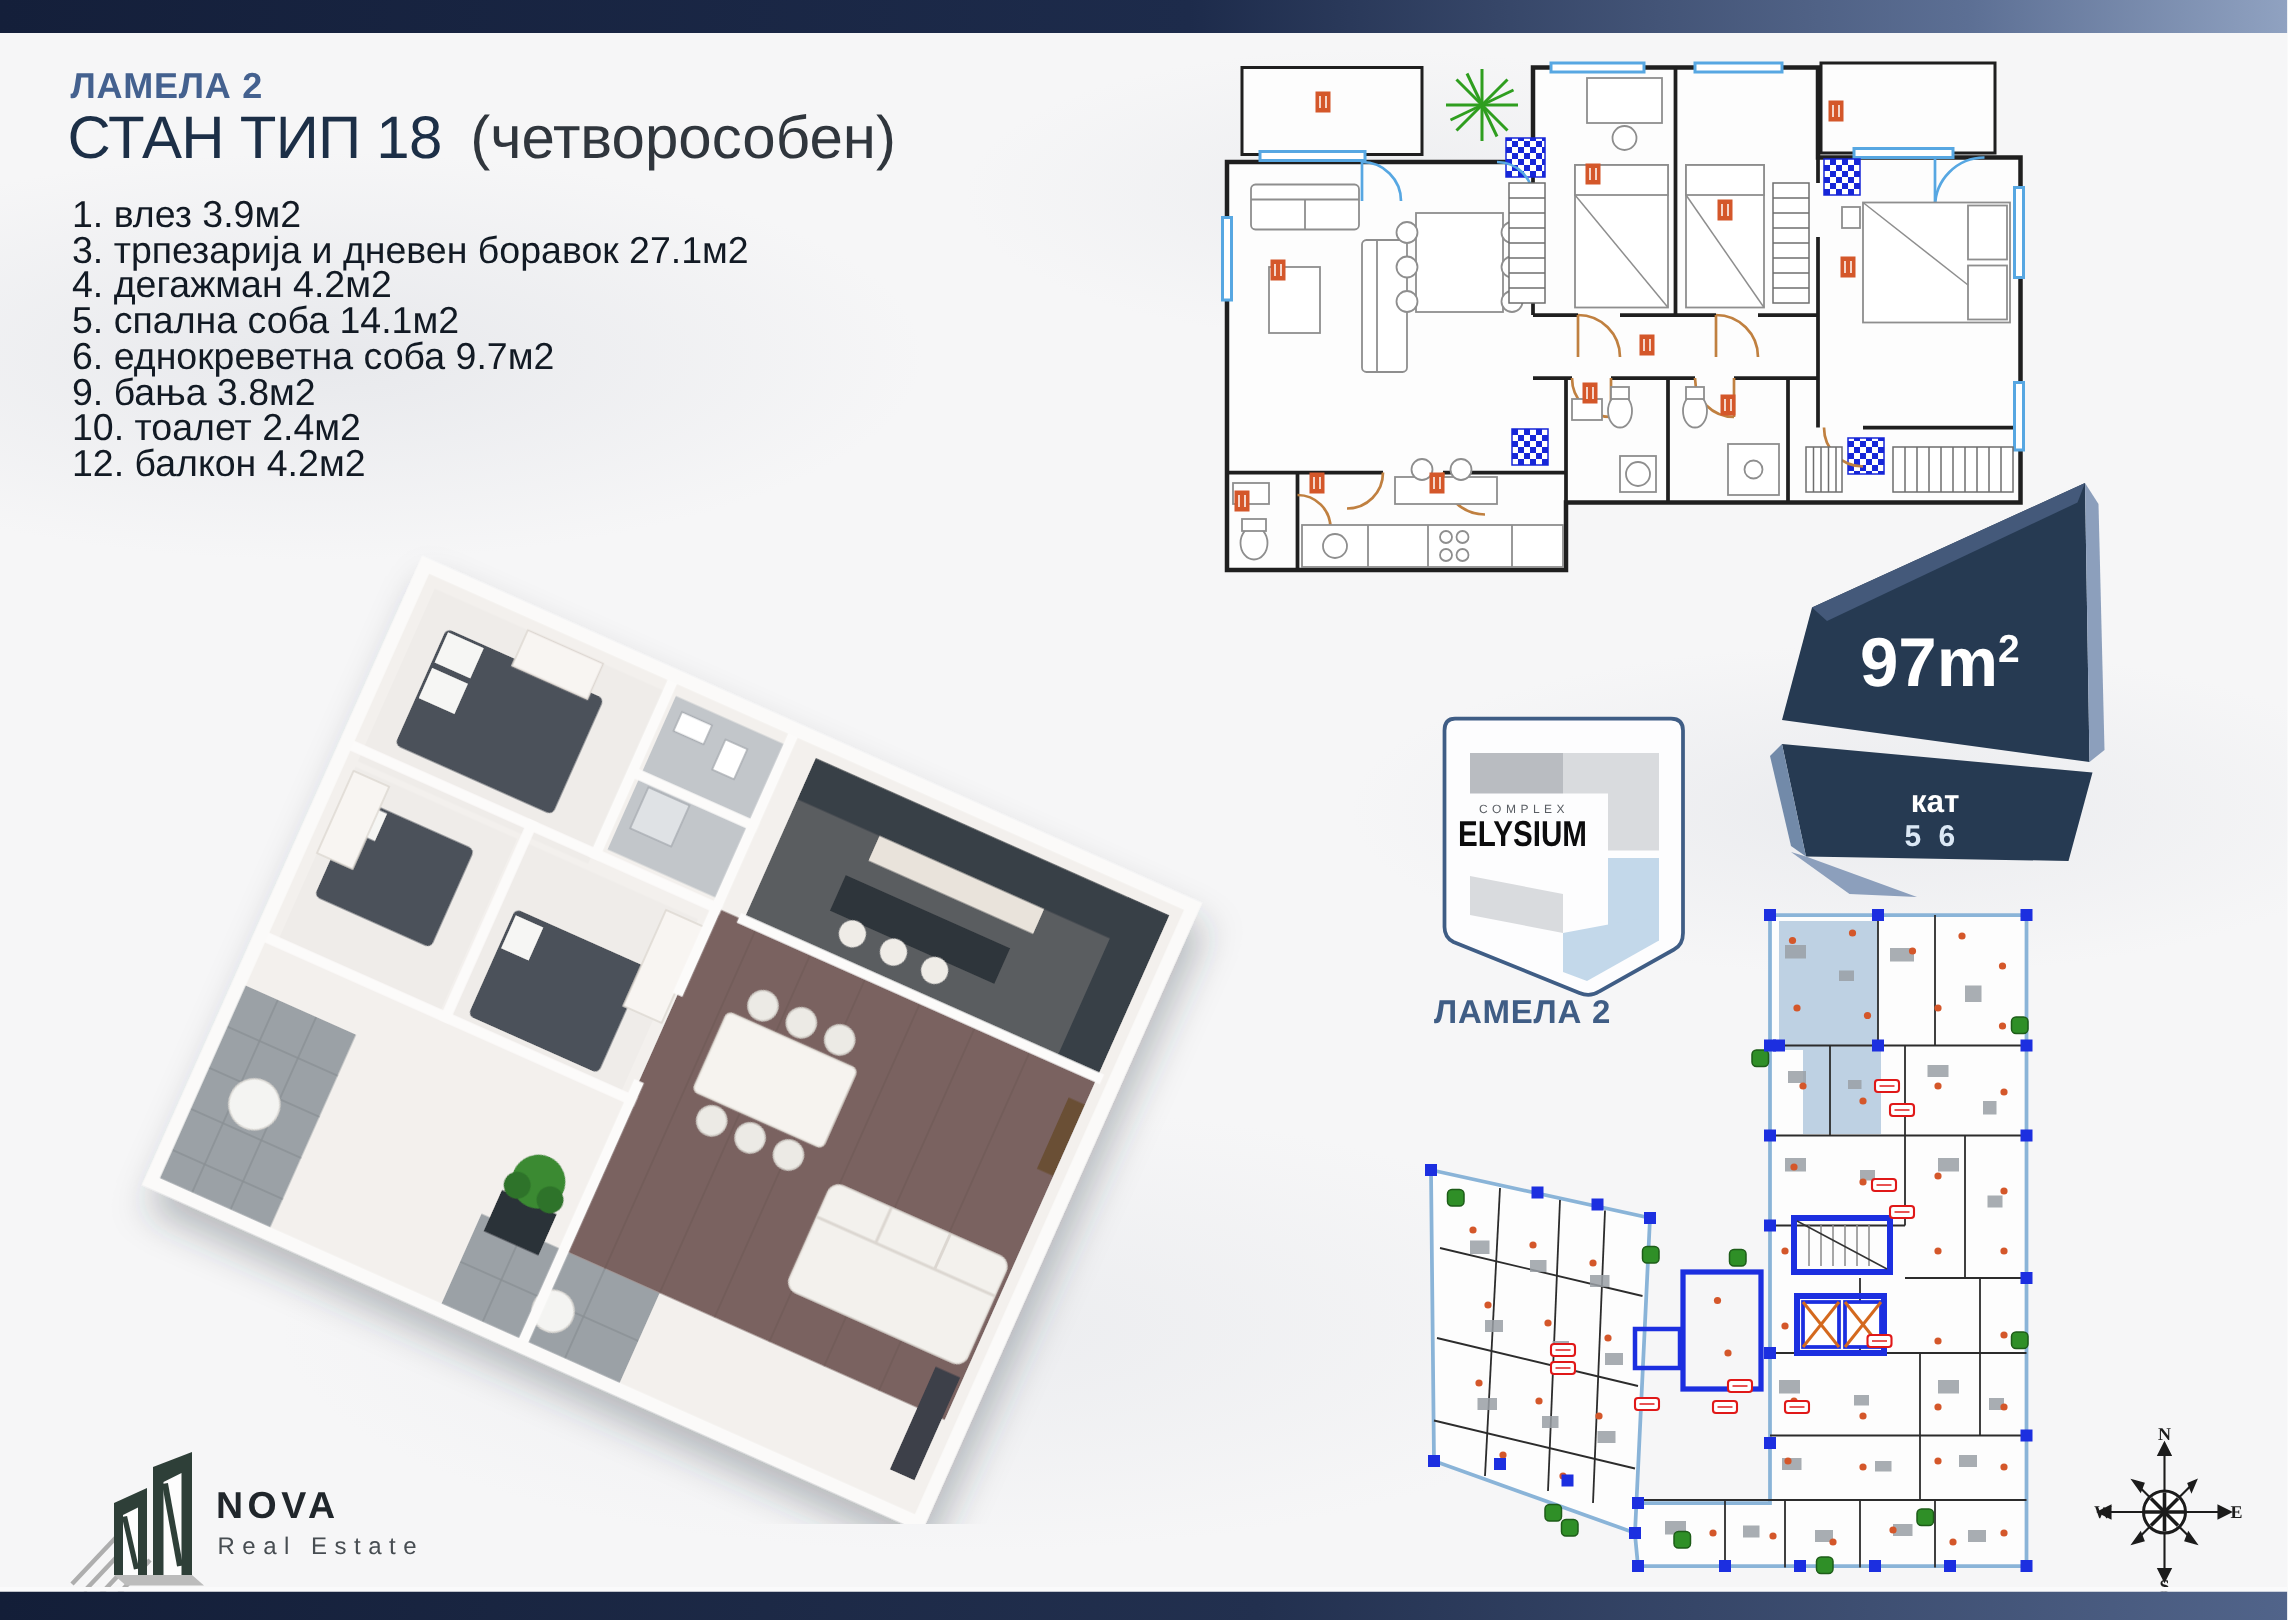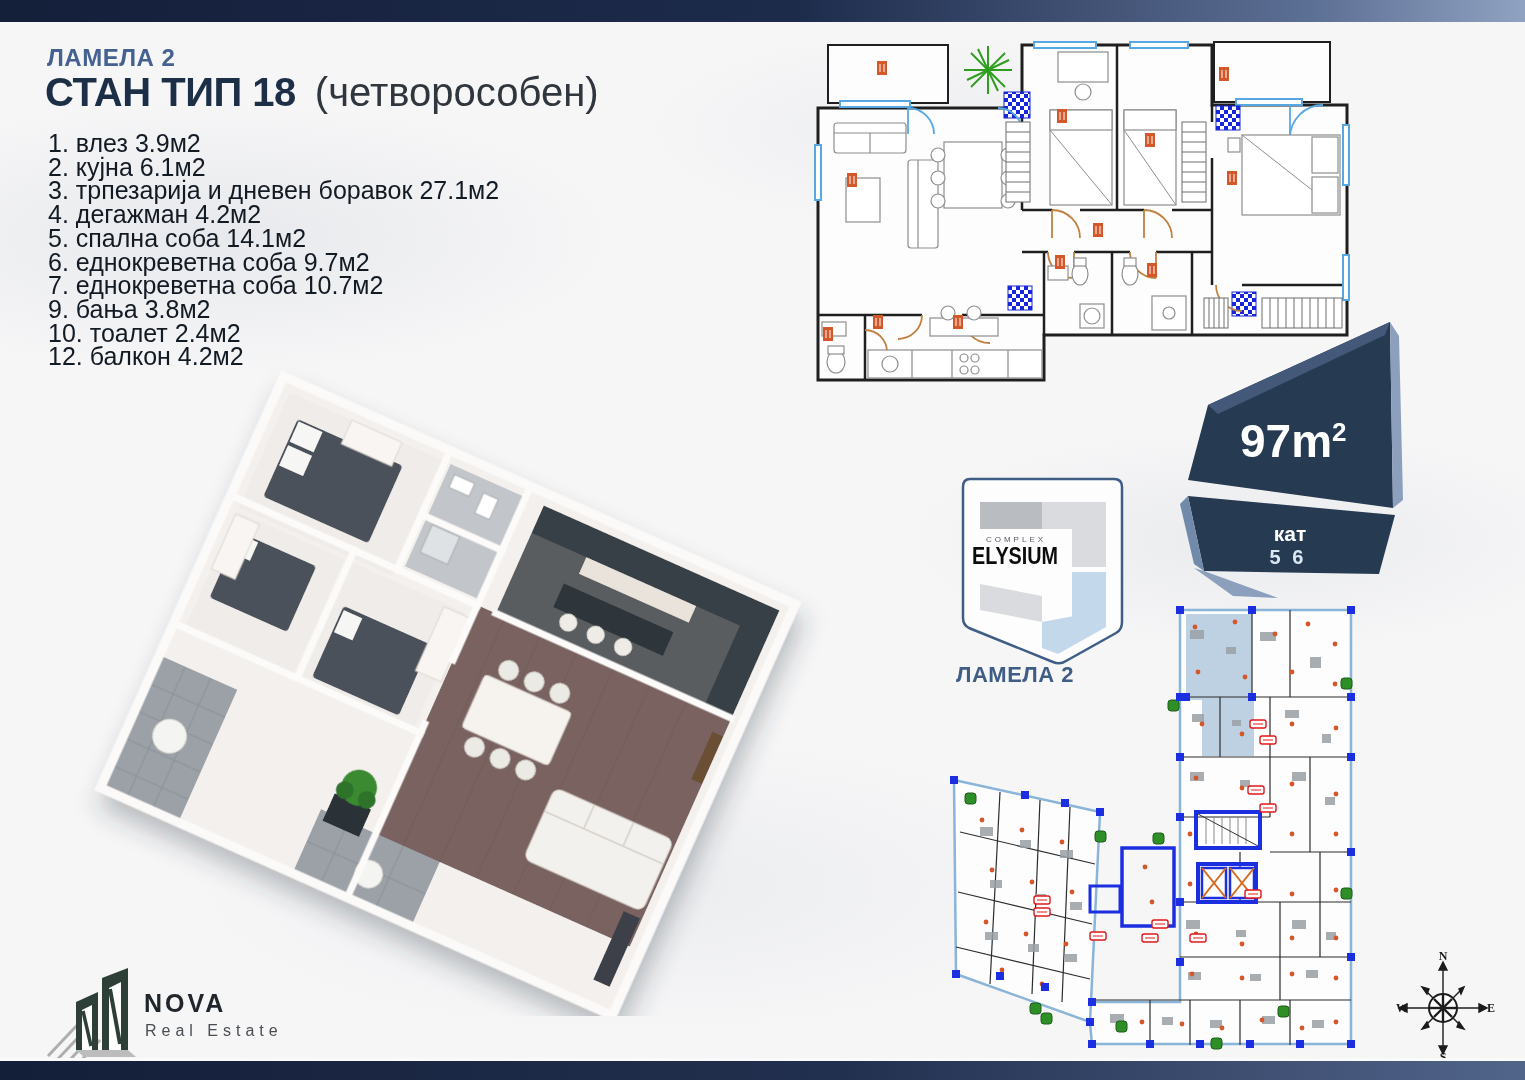--- a/index.html
+++ b/index.html
@@ -14,21 +14,21 @@
       #f6f6f7;
   }
   .bar-top{position:absolute;top:0;left:0;width:100%;height:22px;
     background:linear-gradient(90deg,#141f3a 0%,#1d2b4b 52%,#5c6f94 86%,#90a2c1 100%);}
   .bar-bottom{position:absolute;bottom:0;left:0;width:100%;height:19px;
     border-top:3px solid #fafafb;
     background:linear-gradient(90deg,#131e38 0%,#22304f 55%,#51648a 100%);}
   .lamela-heading{position:absolute;left:47px;top:44px;font-size:24px;font-weight:700;
     color:#44618f;letter-spacing:.5px;}
   .main-title{position:absolute;left:45px;top:70px;font-size:40px;white-space:nowrap;}
-  .main-title .b{font-weight:700;color:#1c2f47;letter-spacing:-.5px;}
+  .main-title .b{font-weight:400;color:#1c2f47;letter-spacing:-.5px;}
   .main-title .l{font-weight:300;color:#30363d;margin-left:8px;text-align:center;}
   .room-list{position:absolute;left:48px;top:132px;margin:0;padding:0;list-style:none;
     font-size:25px;line-height:23.7px;font-weight:500;color:#121a24;}
   .abs{position:absolute;}
   .elysium-lamela{position:absolute;left:956px;top:662px;font-size:22px;font-weight:700;
     color:#3f5d85;letter-spacing:.5px;}
   svg text{font-family:"Liberation Sans",sans-serif;}
   .compass-text{font-family:"Liberation Serif",serif;font-weight:700;}
 </style>
 </head>
@@ -40,26 +40,24 @@
 
   <div class="lamela-heading">ЛАМЕЛА 2</div>
   <div class="main-title">
     <span class="b">СТАН ТИП 18</span>
     <span class="l">(четворособен)</span>
   </div>
 
   <ul class="room-list">
 
   <li><span>1.</span> <span>влез</span> <span>3.9м2</span></li>
-      <li><span>2.</span> <span>кујна</span> <span>6.1м2</span></li>
       <li><span>3.</span> <span>трпезарија и дневен боравок</span> <span>27.1м2</span></li>
       <li><span>4.</span> <span>дегажман</span> <span>4.2м2</span></li>
       <li><span>5.</span> <span>спална соба</span> <span>14.1м2</span></li>
       <li><span>6.</span> <span>еднокреветна соба</span> <span>9.7м2</span></li>
-      <li><span>7.</span> <span>еднокреветна соба</span> <span>10.7м2</span></li>
       <li><span>9.</span> <span>бања</span> <span>3.8м2</span></li>
       <li><span>10.</span> <span>тоалет</span> <span>2.4м2</span></li>
       <li><span>12.</span> <span>балкон</span> <span>4.2м2</span></li>
     </ul>
 
   <svg class="abs" style="left:48px;top:356px;" width="800" height="660" viewBox="0 0 800 660">
     <defs>
       <filter id="ds3d" x="-20%" y="-20%" width="140%" height="140%">
         <feDropShadow dx="10" dy="14" stdDeviation="12" flood-color="#30343d" flood-opacity="0.30"></feDropShadow>
       </filter>

